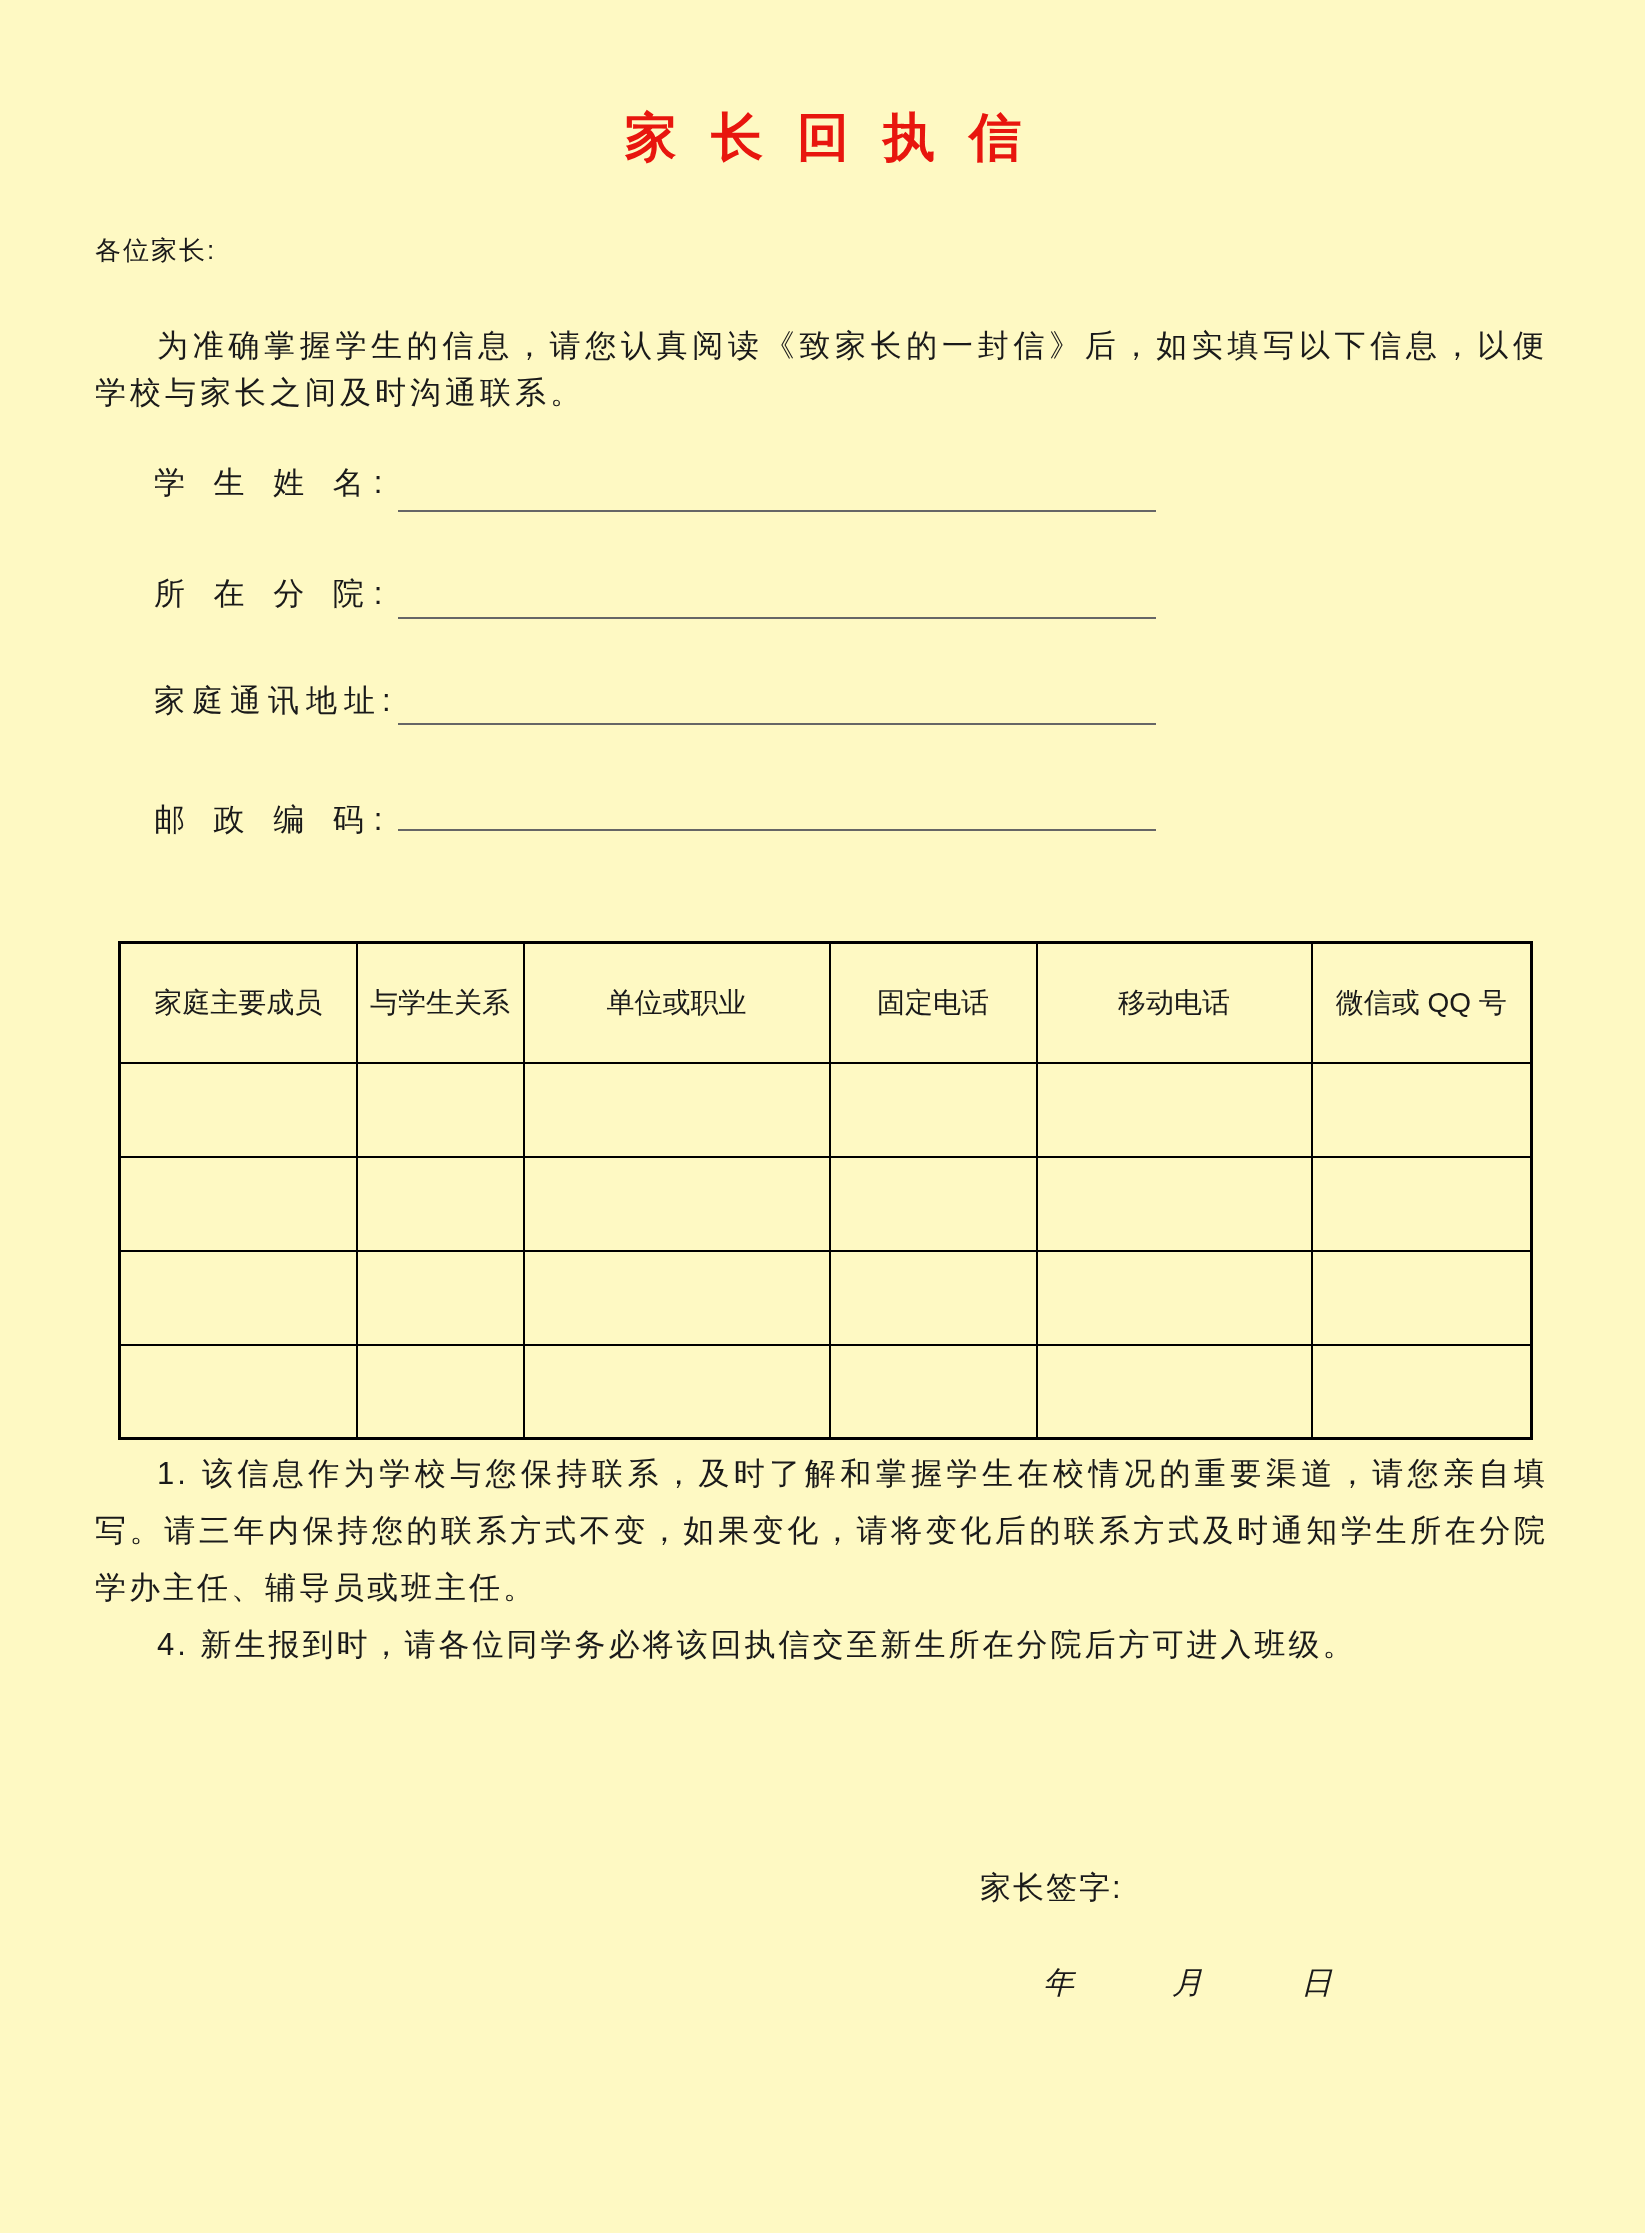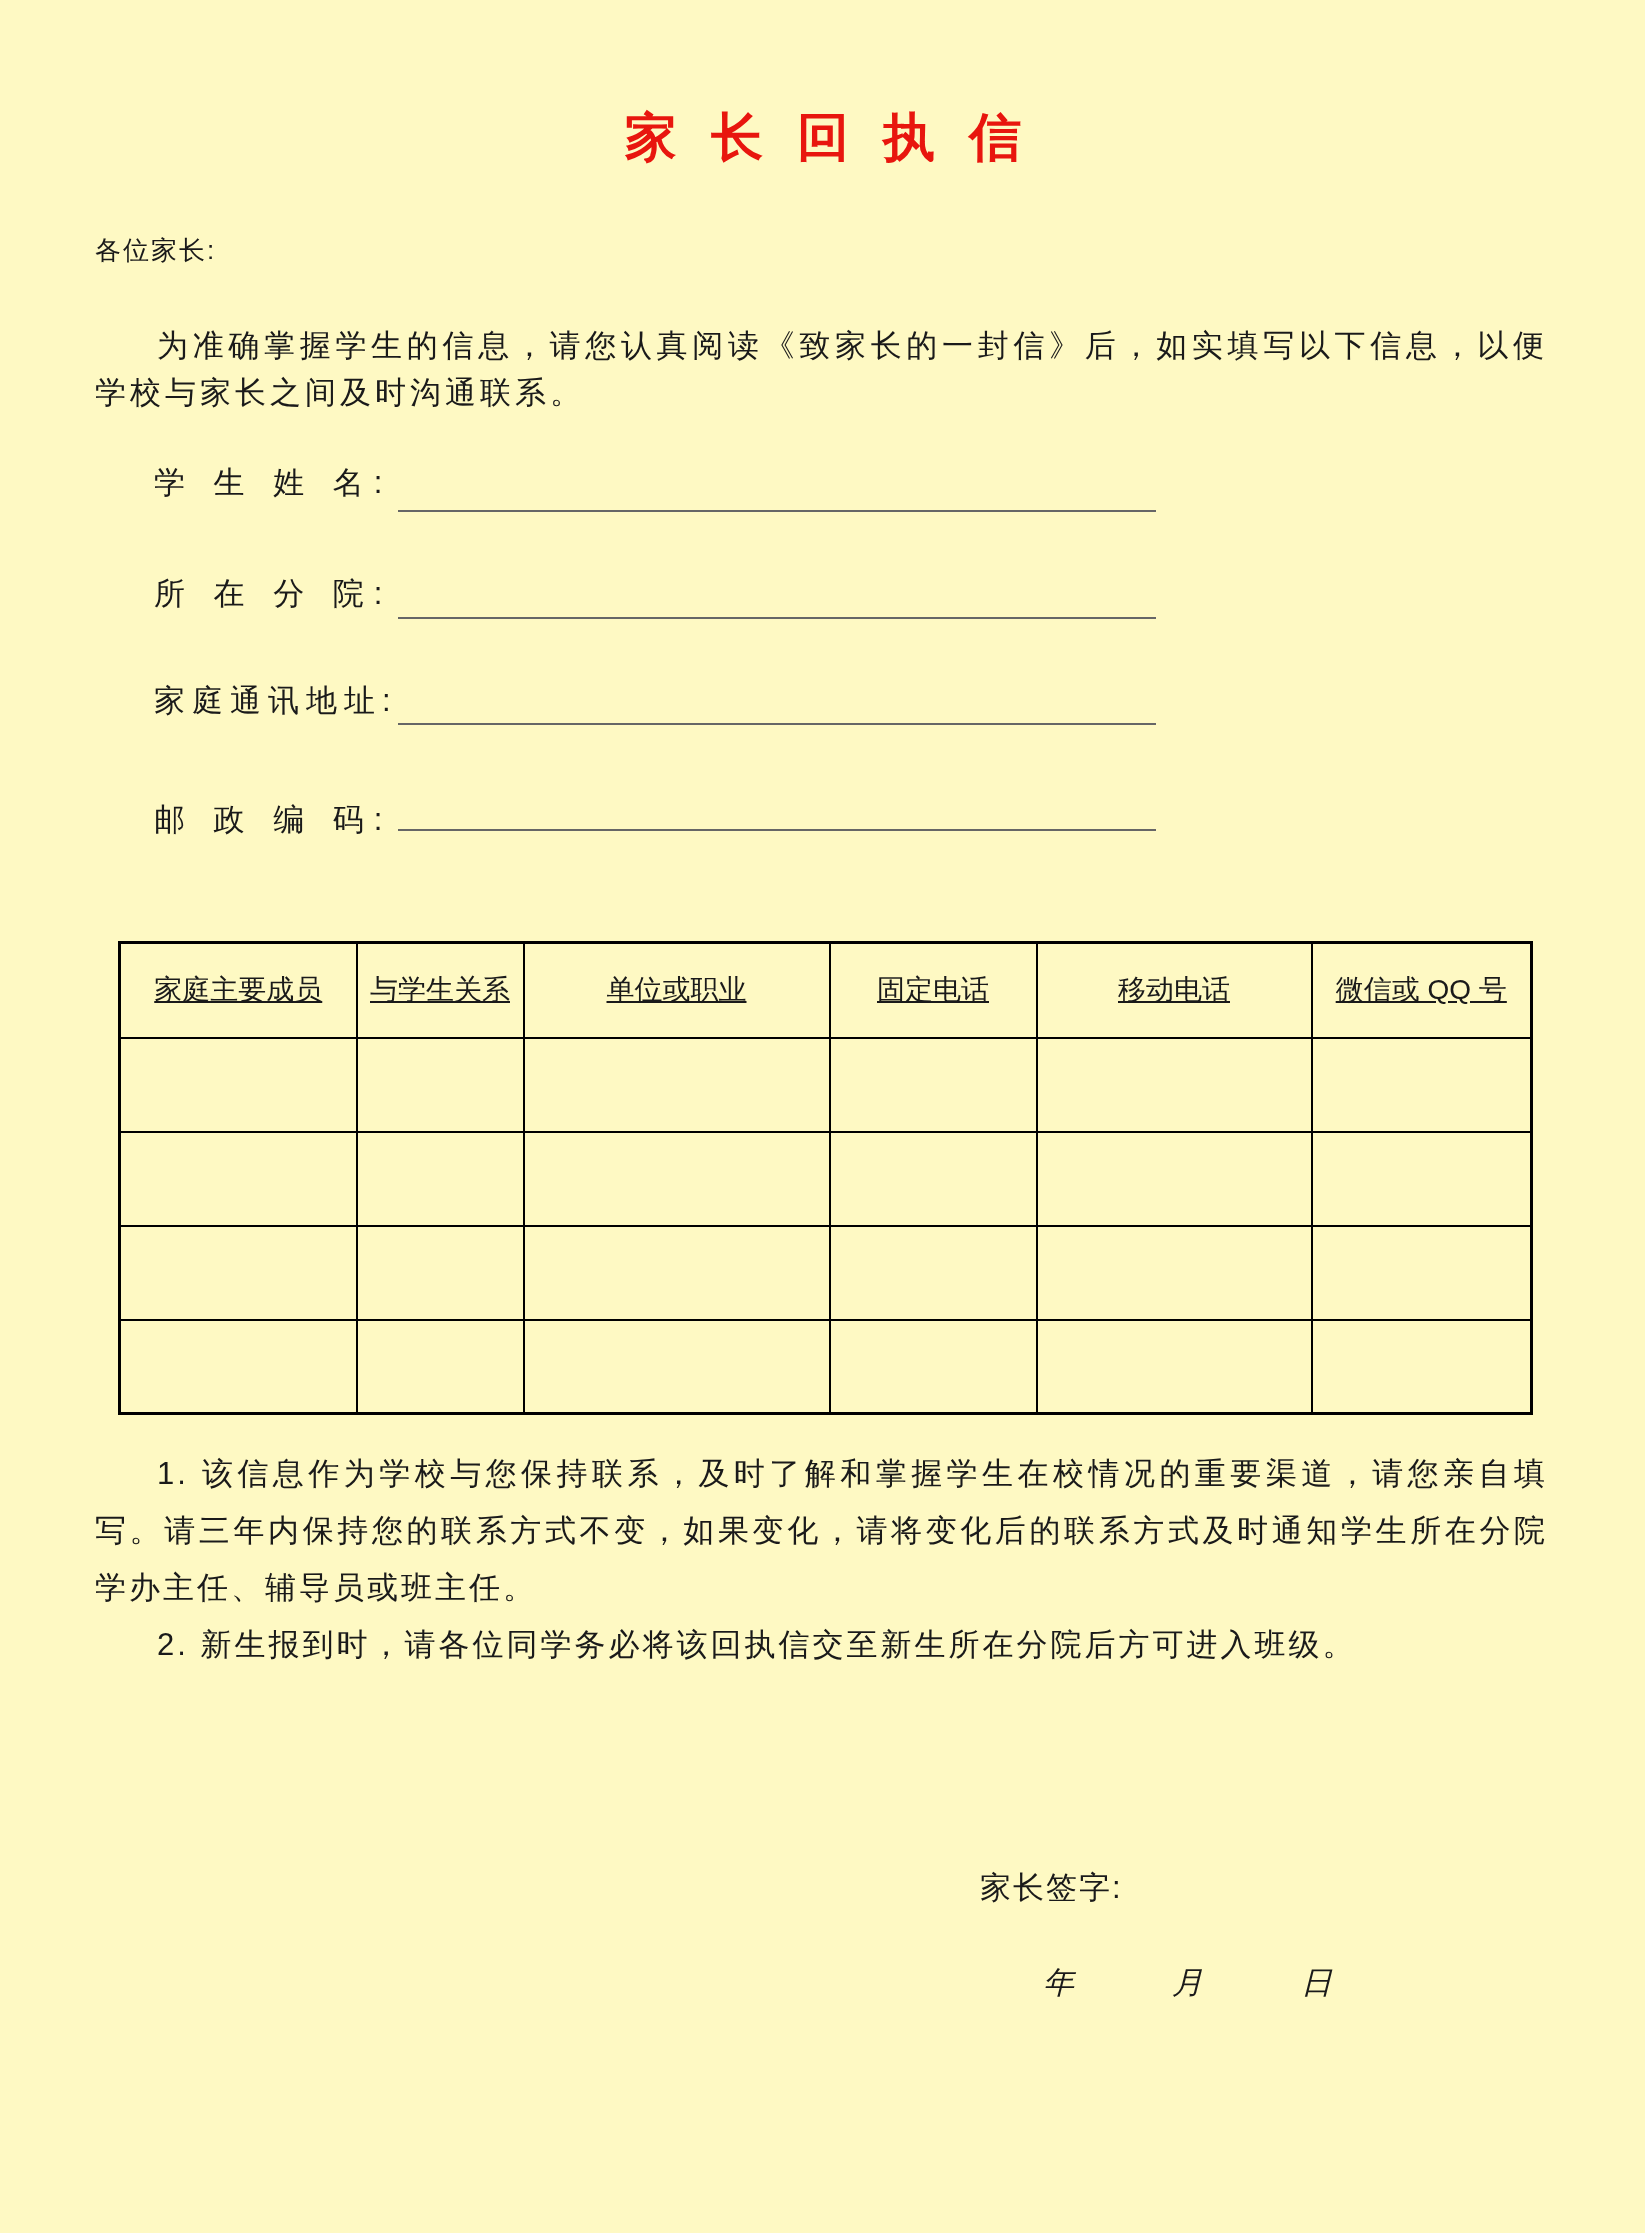--- a/index.html
+++ b/index.html
@@ -52,21 +52,21 @@
     border-collapse:collapse;
     table-layout:fixed;
     border:3px solid var(--grid);
   }
   .family-table td,.family-table th{
     border:2px solid var(--grid);
     font-size:28px;font-weight:normal;
     text-align:center;vertical-align:middle;
     padding:0;
   }
-  .family-table tr.thead-row{height:95px;text-decoration:underline;}
+  .family-table tr.thead-row{height:120px;}
   .family-table tr.data-row{height:94px;}
   .notes{
     position:absolute;left:95px;top:1445px;width:1453px;
     font-size:31px;line-height:57px;letter-spacing:3px;
     text-align:justify;
   }
   .notes p{text-indent:2em;}
   .sign-label{
     position:absolute;left:980px;top:1867px;
     font-size:31px;letter-spacing:2px;white-space:nowrap;
@@ -147,20 +147,20 @@
         <td></td>
         <td></td>
         <td></td>
         <td></td>
       </tr>
     </tbody>
   </table>
 
   <div class="notes">
     <p>1. 该信息作为学校与您保持联系，及时了解和掌握学生在校情况的重要渠道，请您亲自填写。请三年内保持您的联系方式不变，如果变化，请将变化后的联系方式及时通知学生所在分院学办主任、辅导员或班主任。</p>
-    <p>2. 新生报到时，请各位同学务必将该回执信交至新生所在分院后方可进入班级。</p>
+    <p>4. 新生报到时，请各位同学务必将该回执信交至新生所在分院后方可进入班级。</p>
   </div>
 
   <div class="sign-label">家长签字:</div>
   <div class="date-line">年　　月　　日</div>
 
 </div>
 
 
 </body></html>

